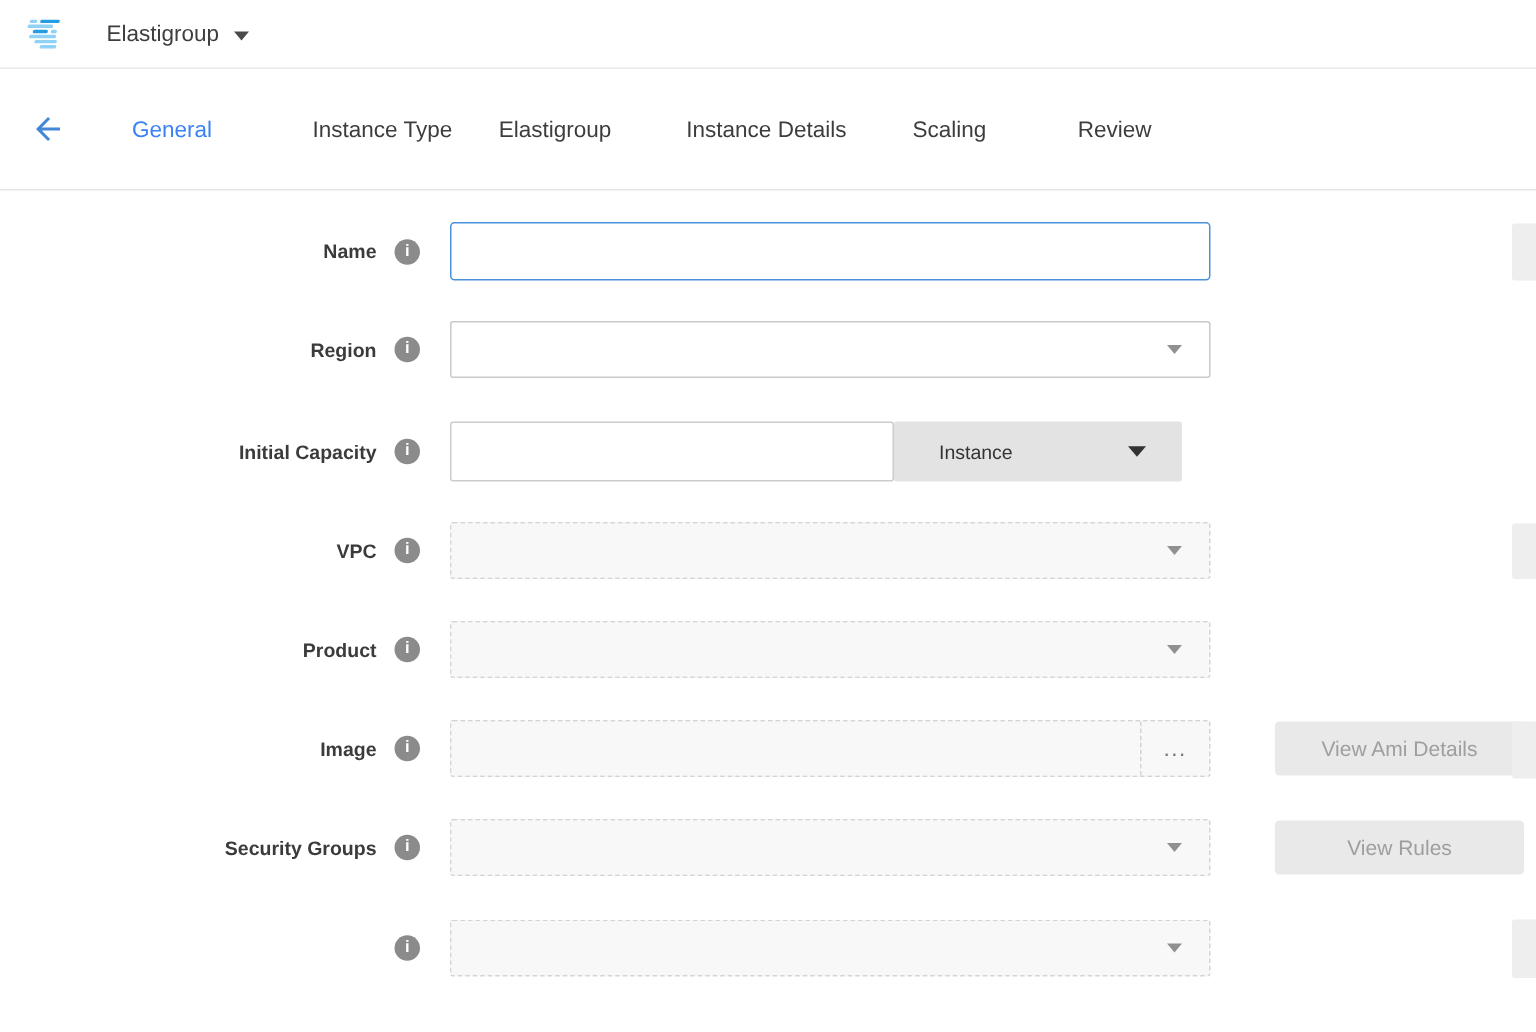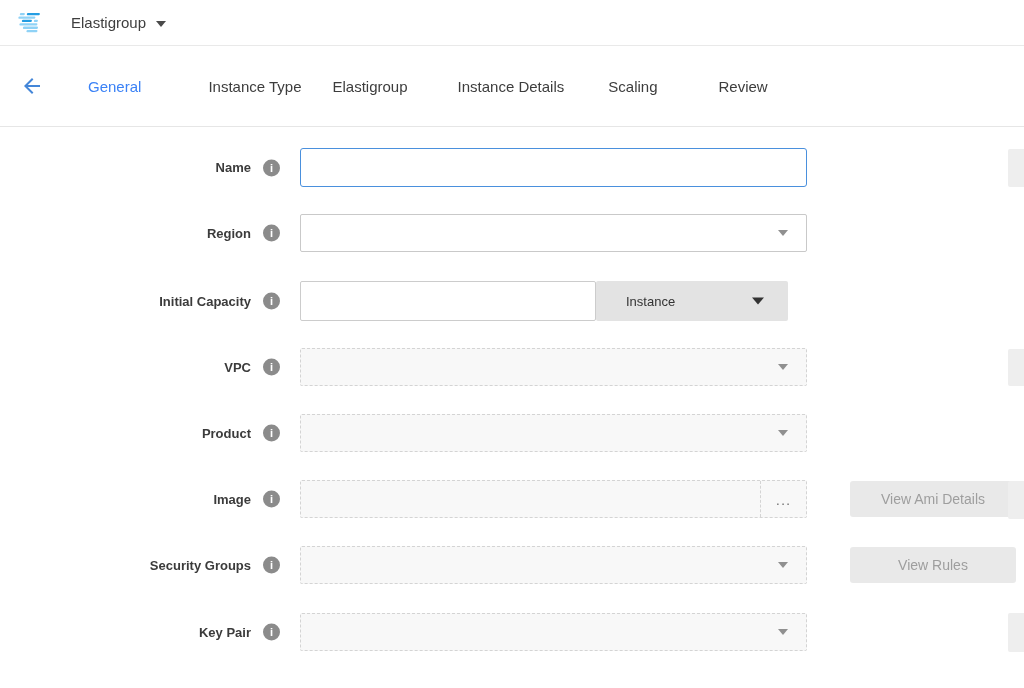--- a/index.html
+++ b/index.html
@@ -164,21 +164,20 @@
     <div class="row r6">
       <span class="lbl">Security Groups</span>
       <span class="info">i</span>
       <div class="ctl select-disabled">
         <span class="caret"></span>
       </div>
       <button class="action">View Rules</button>
     </div>
 
     <div class="row r7">
-      <span class="lbl">Key Pair</span>
       <span class="info">i</span>
       <div class="ctl select-disabled">
         <span class="caret"></span>
       </div>
     </div>
 
   </main>
 
   <div class="stub" style="top:149px;height:38px;"></div>
   <div class="stub" style="top:349px;height:37px;"></div>

